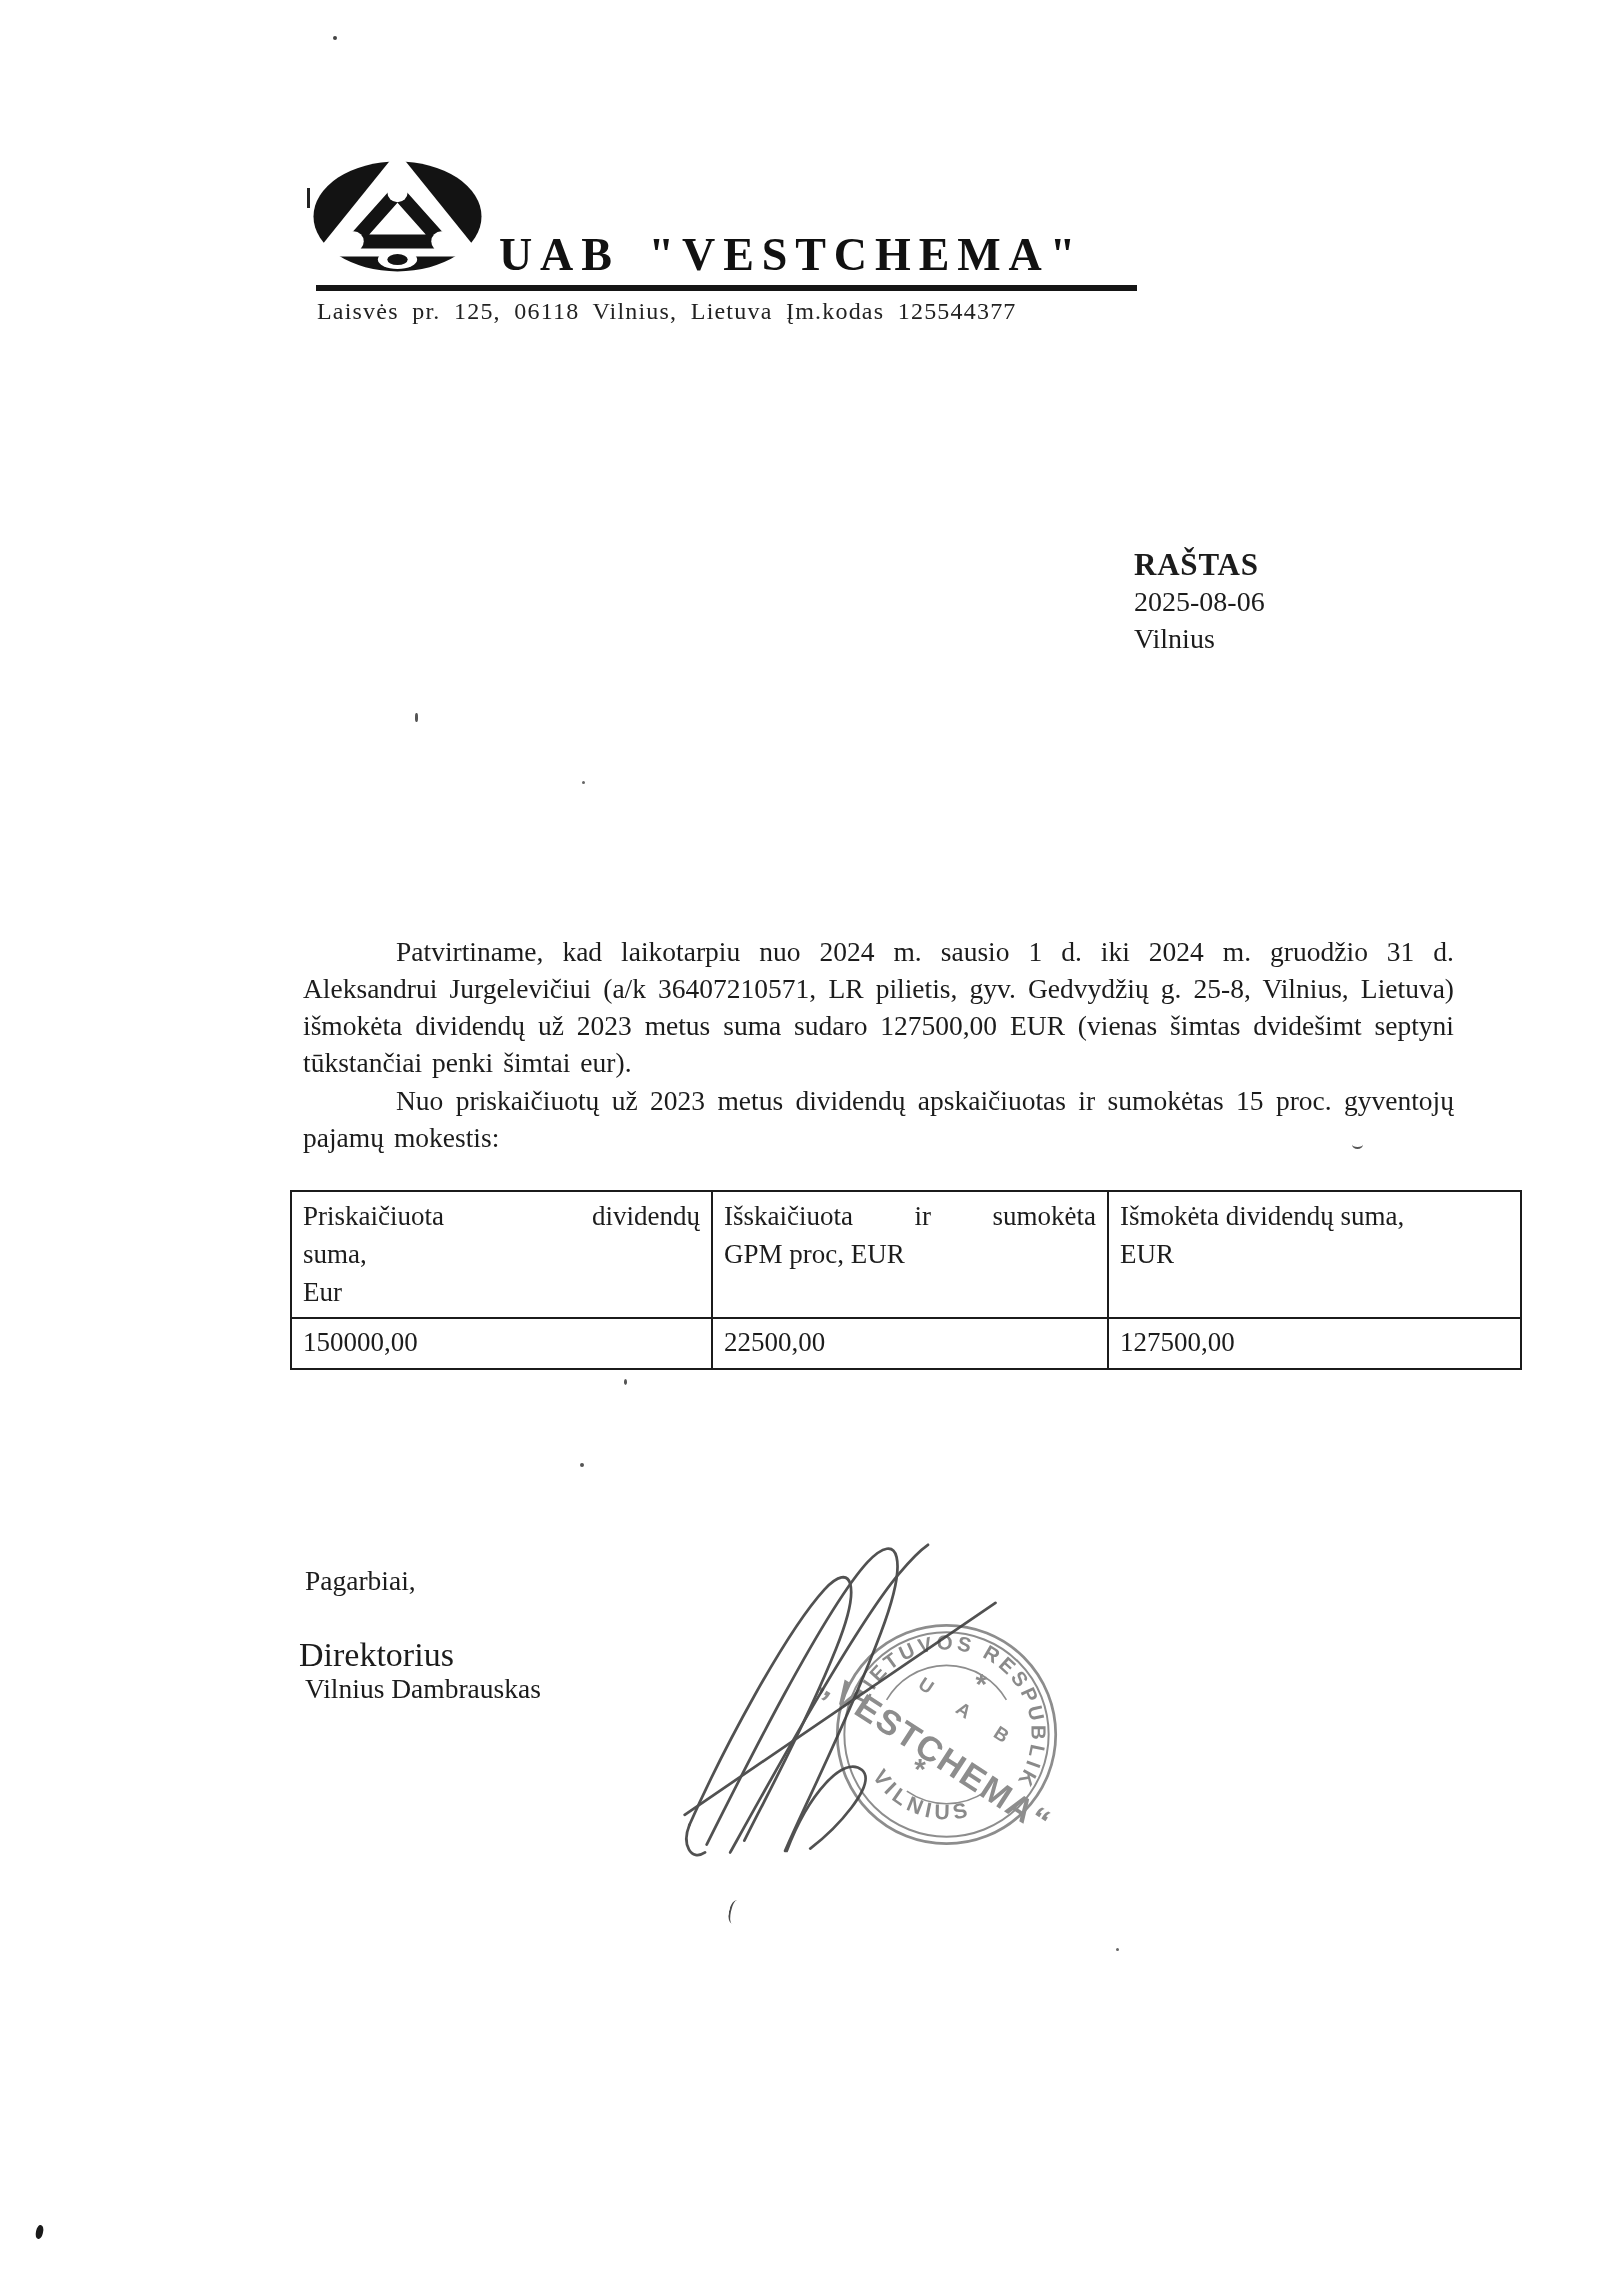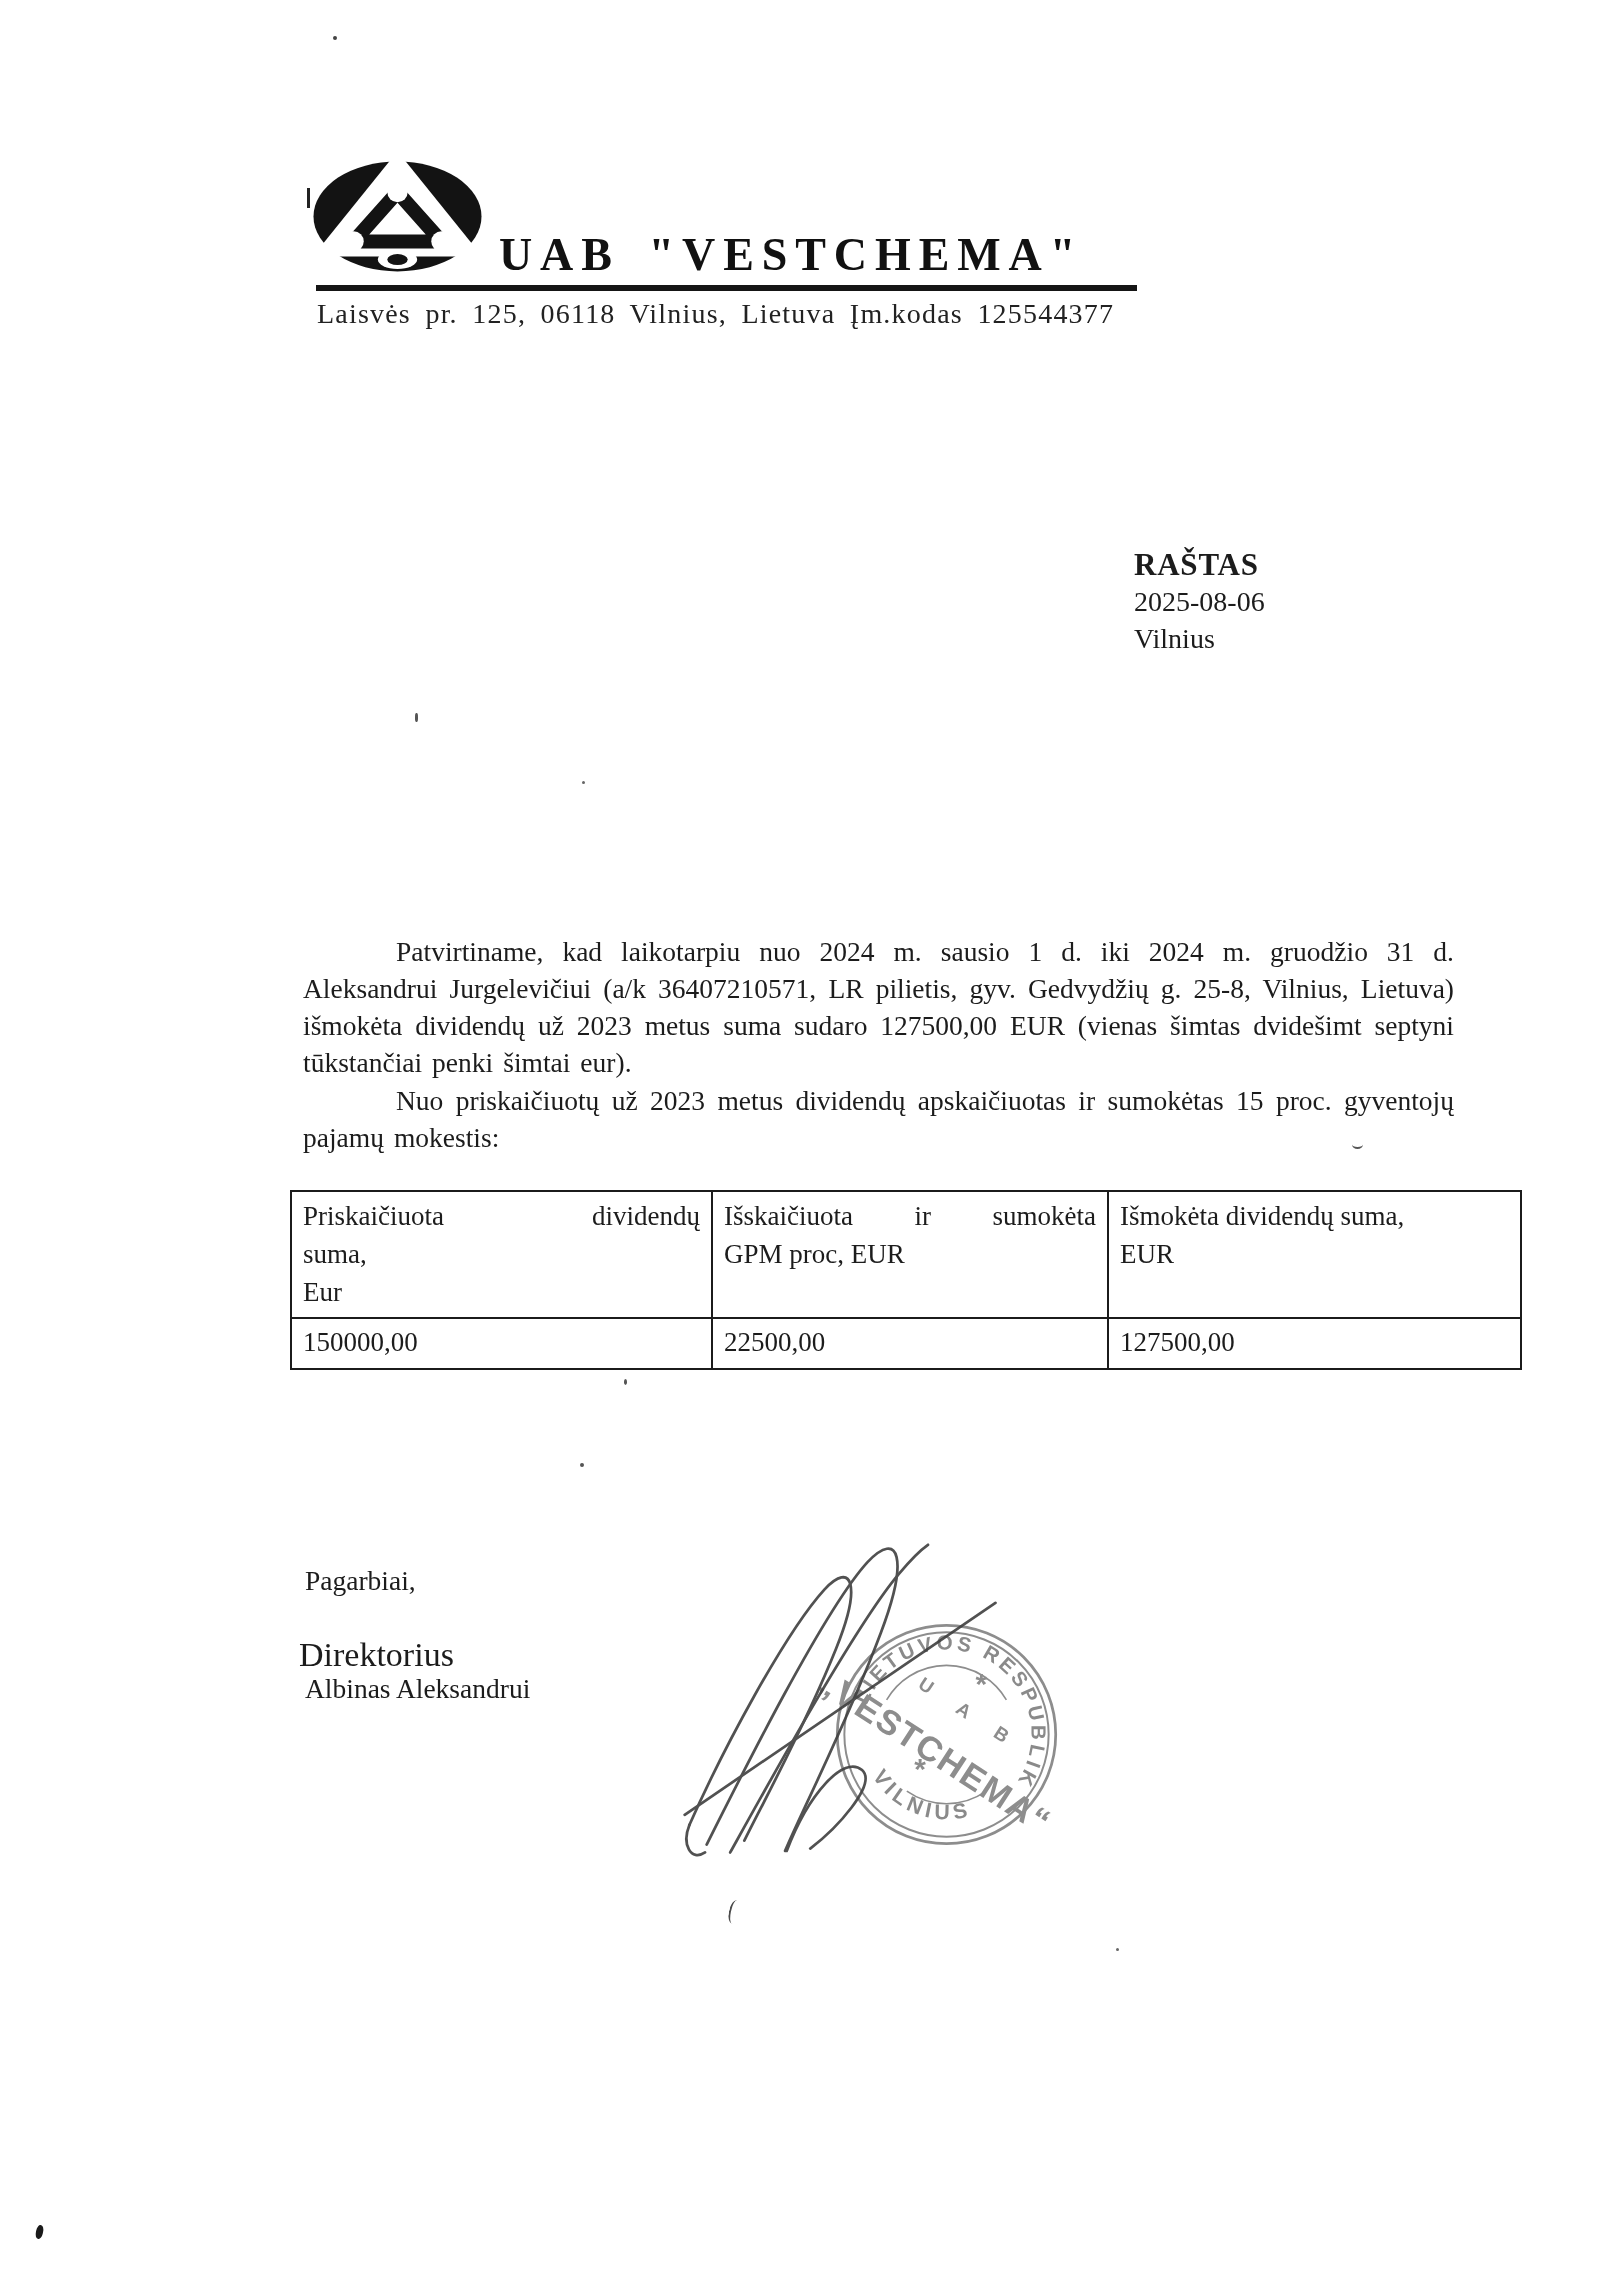--- a/index.html
+++ b/index.html
@@ -18,21 +18,21 @@
   .company-name{
     position:absolute;left:499px;top:228px;
     font-size:46px;font-weight:bold;letter-spacing:7.9px;word-spacing:9.4px;
     white-space:nowrap;color:#111;
   }
   .letterhead-rule{
     position:absolute;left:316px;top:285px;width:821px;height:5.5px;background:#151515;
   }
   .company-address{
     position:absolute;left:317px;top:298px;
-    font-size:28px;letter-spacing:1.2px;word-spacing:6.3px;white-space:nowrap;color:#222;
+    font-size:24px;letter-spacing:1.2px;word-spacing:6.3px;white-space:nowrap;color:#222;
   }
 
   
   .doc-meta{position:absolute;left:1134px;top:546px;line-height:37px;}
   .doc-type{font-size:31px;font-weight:bold;letter-spacing:0.8px;}
   .doc-date,.doc-city{font-size:28px;}
 
   
   .subject{
     position:absolute;left:303px;top:796px;
@@ -127,21 +127,21 @@
     <tr class="datarow">
       <td>150000,00</td>
       <td>22500,00</td>
       <td>127500,00</td>
     </tr>
   </tbody>
     </table>
 
   <div class="closing">Pagarbiai,</div>
   <div class="sig-title">Direktorius</div>
-  <div class="sig-name">Albinas Aleksandrui</div>
+  <div class="sig-name">Vilnius Dambrauskas</div>
 
   <svg class="stamp-svg" viewBox="0 0 322 322" aria-hidden="true">
     <g stroke="#8d8d8d" fill="none">
       <circle cx="161" cy="161" r="139" stroke-width="3.5"></circle>
       <circle cx="161" cy="161" r="130" stroke-width="2.5"></circle>
       <path d="M 84.8 117 A 88 88 0 0 1 237.2 117" stroke-width="2"></path>
       <path d="M 110.5 233.1 A 88 88 0 0 0 211.5 233.1" stroke-width="2"></path>
     </g>
     <defs>
       <path id="arcTop" d="M 59.5 124.1 A 108 108 0 1 1 254.5 215" fill="none"></path>

